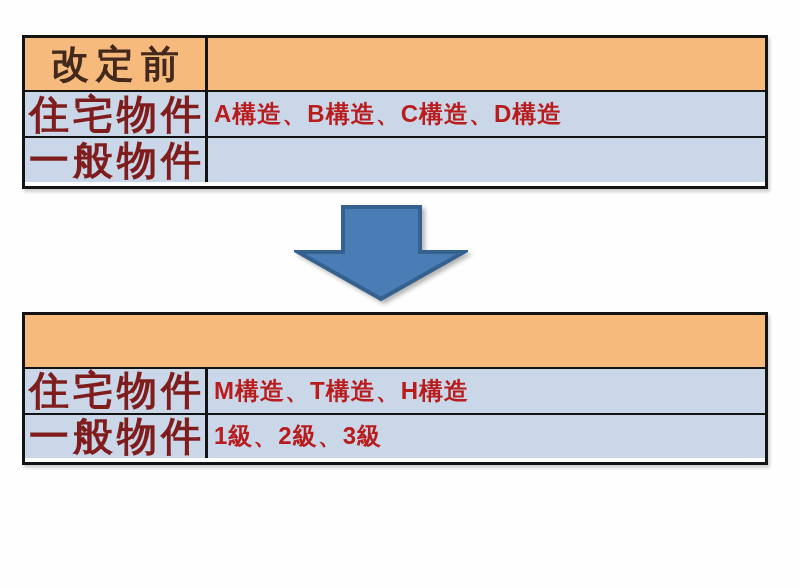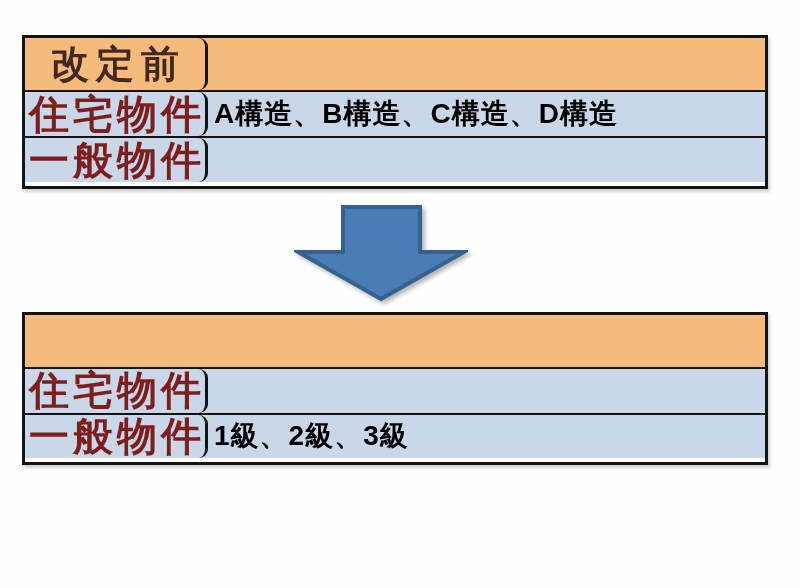--- a/index.html
+++ b/index.html
@@ -16,32 +16,31 @@
   .tbl-after{top:312px;height:153px;}
   .row{display:flex;box-sizing:border-box;}
   .row + .row{border-top:2px solid #131313;}
   .hdr{height:52px;background:#F6BA7D;}
   .datarow{height:46px;background:#C9D7E9;}
   .tbl-after .datarow{height:45.5px;}
   .cell{box-sizing:border-box;display:flex;align-items:center;overflow:hidden;white-space:nowrap;}
   .labelcell{
     width:183px;flex:0 0 183px;border-right:3px solid #131313;
     justify-content:center;
-    border-radius:9px;
   }
   .valuecell{flex:1 1 auto;padding-left:6px;}
   .title-text{
     font-size:38px;font-weight:700;color:#43281C;letter-spacing:7px;
     padding-left:7px; 
   }
   .label-text{
     font-size:40px;font-weight:600;color:#7f1d1d;letter-spacing:4px;padding-left:4px;
   }
   .value-text{
-    font-size:28px;font-weight:600;color:#000000;letter-spacing:1px;
+    font-size:24px;font-weight:600;color:#b91c1c;letter-spacing:1px;
   }
   .arrow-wrap{
     position:absolute;left:294px;top:204px;width:174px;height:98px;
     filter:drop-shadow(3px 3px 2px rgba(90,90,90,0.45));
   }
   .arrow-wrap svg{display:block;width:100%;height:100%;}
 </style>
 </head>
 <body>
 
@@ -76,20 +75,23 @@
   </div>
 
   <div class="tbl tbl-after">
     <div class="row hdr">
       <div class="cell valuecell"></div>
     </div>
     <div class="row datarow">
       <div class="cell labelcell">
         <span class="label-text">住宅物件</span>
       </div>
+      <div class="cell valuecell">
+        <span class="value-text">M構造、T構造、H構造</span>
+      </div>
     </div>
     <div class="row datarow">
       <div class="cell labelcell">
         <span class="label-text">一般物件</span>
       </div>
       <div class="cell valuecell">
         <span class="value-text">1級、2級、3級</span>
       </div>
     </div>
   </div>

